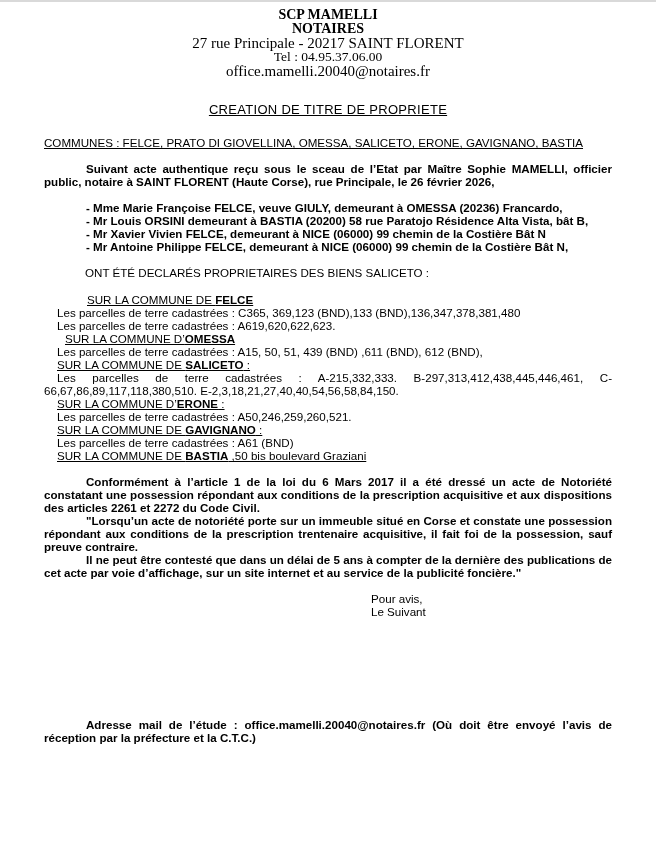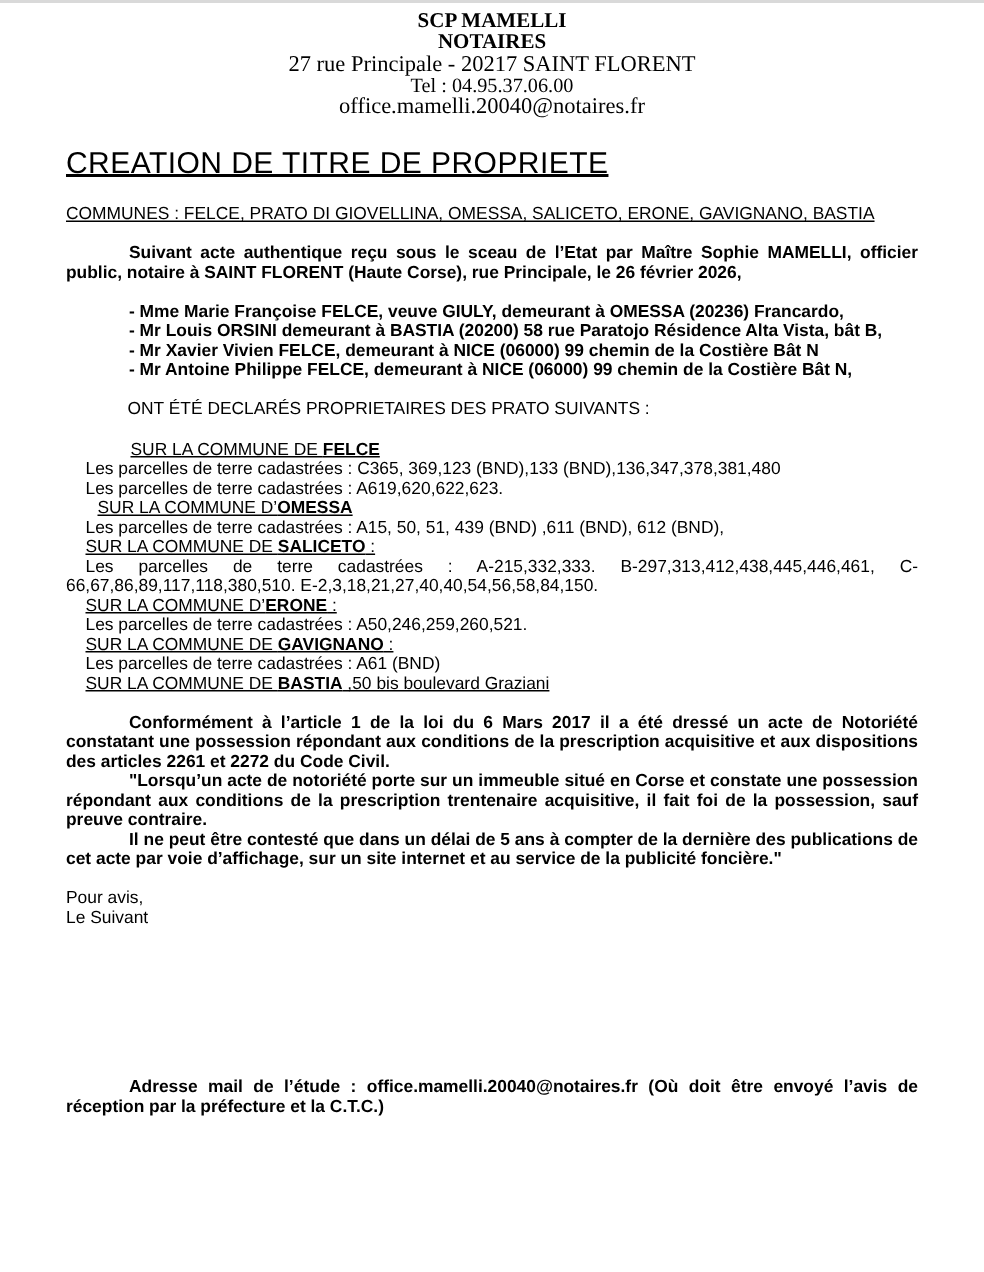--- a/index.html
+++ b/index.html
@@ -14,21 +14,21 @@
   .page { padding:6px 44px 0 44px; }
 
   
   .letterhead { text-align:center; font-family:"Liberation Serif", serif; }
   .lh-name  { font-weight:bold; font-size:14px; line-height:14px; }
   .lh-type  { font-weight:bold; font-size:14px; line-height:14px; }
   .lh-addr  { font-weight:normal; font-size:15px; line-height:14px; }
   .lh-phone { font-size:13.5px; line-height:14px; }
   .lh-email { font-size:15px; line-height:14px; }
 
-  .doc-title { text-align:left; margin-top:24px; font-size:20px; line-height:15px; letter-spacing:0.3px; }
+  .doc-title { text-align:center; margin-top:24px; font-size:13px; line-height:15px; letter-spacing:0.3px; }
   .doc-title span { text-decoration:underline; }
 
   .communes { margin-top:19px; font-size:11.6px; line-height:13px; text-decoration:underline; }
 
   .bt { font-size:11.6px; line-height:13px; }
   .just { text-align:justify; }
   .ind-42 { text-indent:42px;font-weight:bold; }
   .ind-41 { text-indent:41px; }
   .ind-43 { text-indent:43px; }
   .ind-21 { text-indent:21px; }
@@ -36,21 +36,21 @@
 
   .mt-13 { margin-top:13px; }
   .mt-14 { margin-top:14px; }
 
   .sec-head { text-decoration:underline; }
   .sec-head .commune { font-weight:bold; }
 
   .bastia-detail { padding-right:20px; }
   .u { text-decoration:underline; }
 
-  .signoff { margin-top:13px; }
+  .signoff { margin-top:13px; margin-left:327px; }
   .footer-para { margin-top:100px; }
 </style>
 </head>
 <body>
 
 <div class="top-edge"></div>
 
 <div class="page">
 
   <div class="letterhead">
@@ -69,21 +69,21 @@
 
   <p class="bt just ind-42 mt-13">Suivant acte authentique reçu sous le sceau de l’Etat par Maître Sophie MAMELLI, officier public, notaire à SAINT FLORENT (Haute Corse), rue Principale, le 26 février 2026,</p>
 
   <div class="mt-13">
     <p class="bt just ind-42">- Mme Marie Françoise FELCE, veuve GIULY, demeurant à OMESSA (20236) Francardo,</p>
     <p class="bt just ind-42">- Mr Louis ORSINI  demeurant à BASTIA (20200) 58 rue Paratojo Résidence Alta Vista, bât B,</p>
     <p class="bt just ind-42">- Mr Xavier Vivien FELCE, demeurant à NICE (06000) 99 chemin de la Costière Bât N</p>
     <p class="bt just ind-42">- Mr Antoine Philippe FELCE, demeurant à NICE (06000) 99 chemin de la Costière Bât N,</p>
   </div>
 
-  <p class="bt ind-41 mt-13">ONT  ÉTÉ DECLARÉS PROPRIETAIRES DES PRATO SUIVANTS :</p>
+  <p class="bt ind-41 mt-13">ONT  ÉTÉ DECLARÉS PROPRIETAIRES DES BIENS SALICETO :</p>
 
   <div class="mt-14">
 
     <p class="bt ind-43">
       <span class="sec-head"><span>SUR LA COMMUNE DE </span><span class="commune">FELCE</span><span></span></span>
     </p>
     <p class="bt just ind-13">Les parcelles de terre cadastrées : C365, 369,123 (BND),133 (BND),136,347,378,381,480</p>
 
     <p class="bt just ind-13">Les parcelles de terre cadastrées : A619,620,622,623.</p>
 

